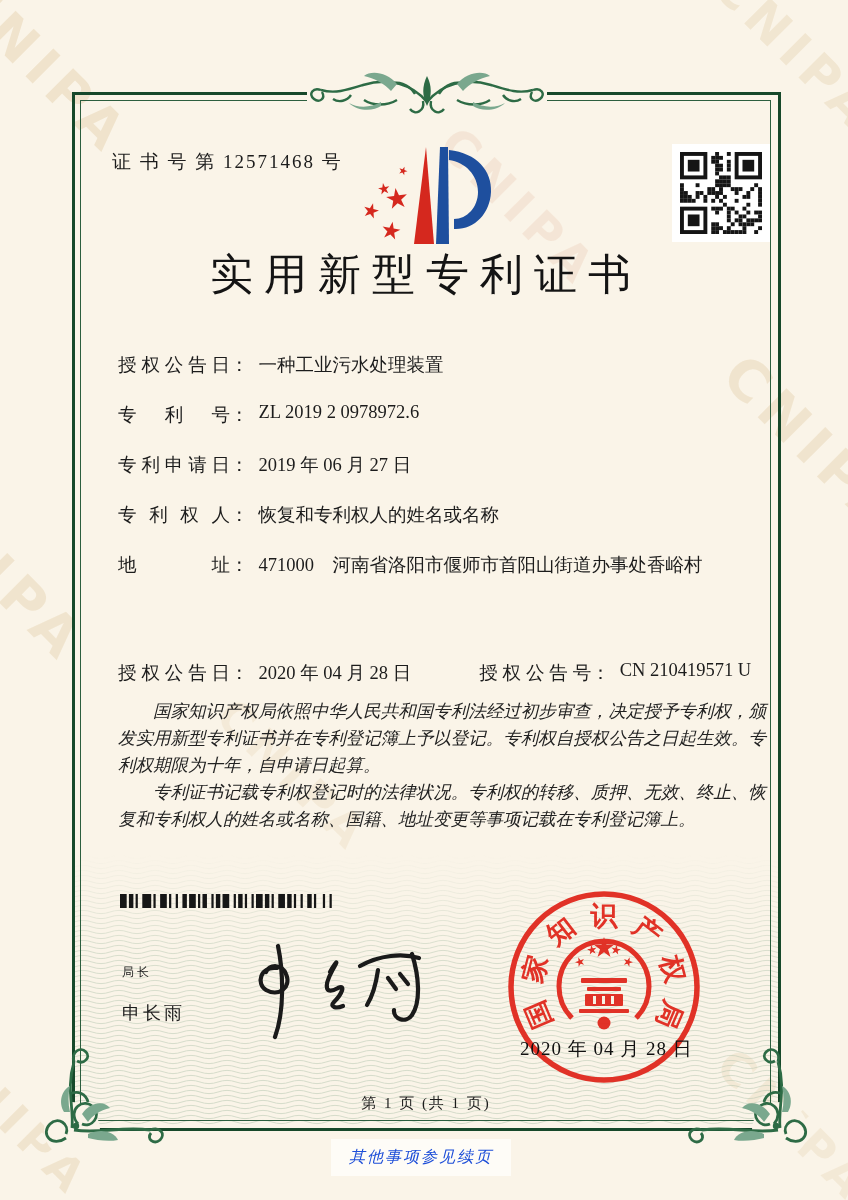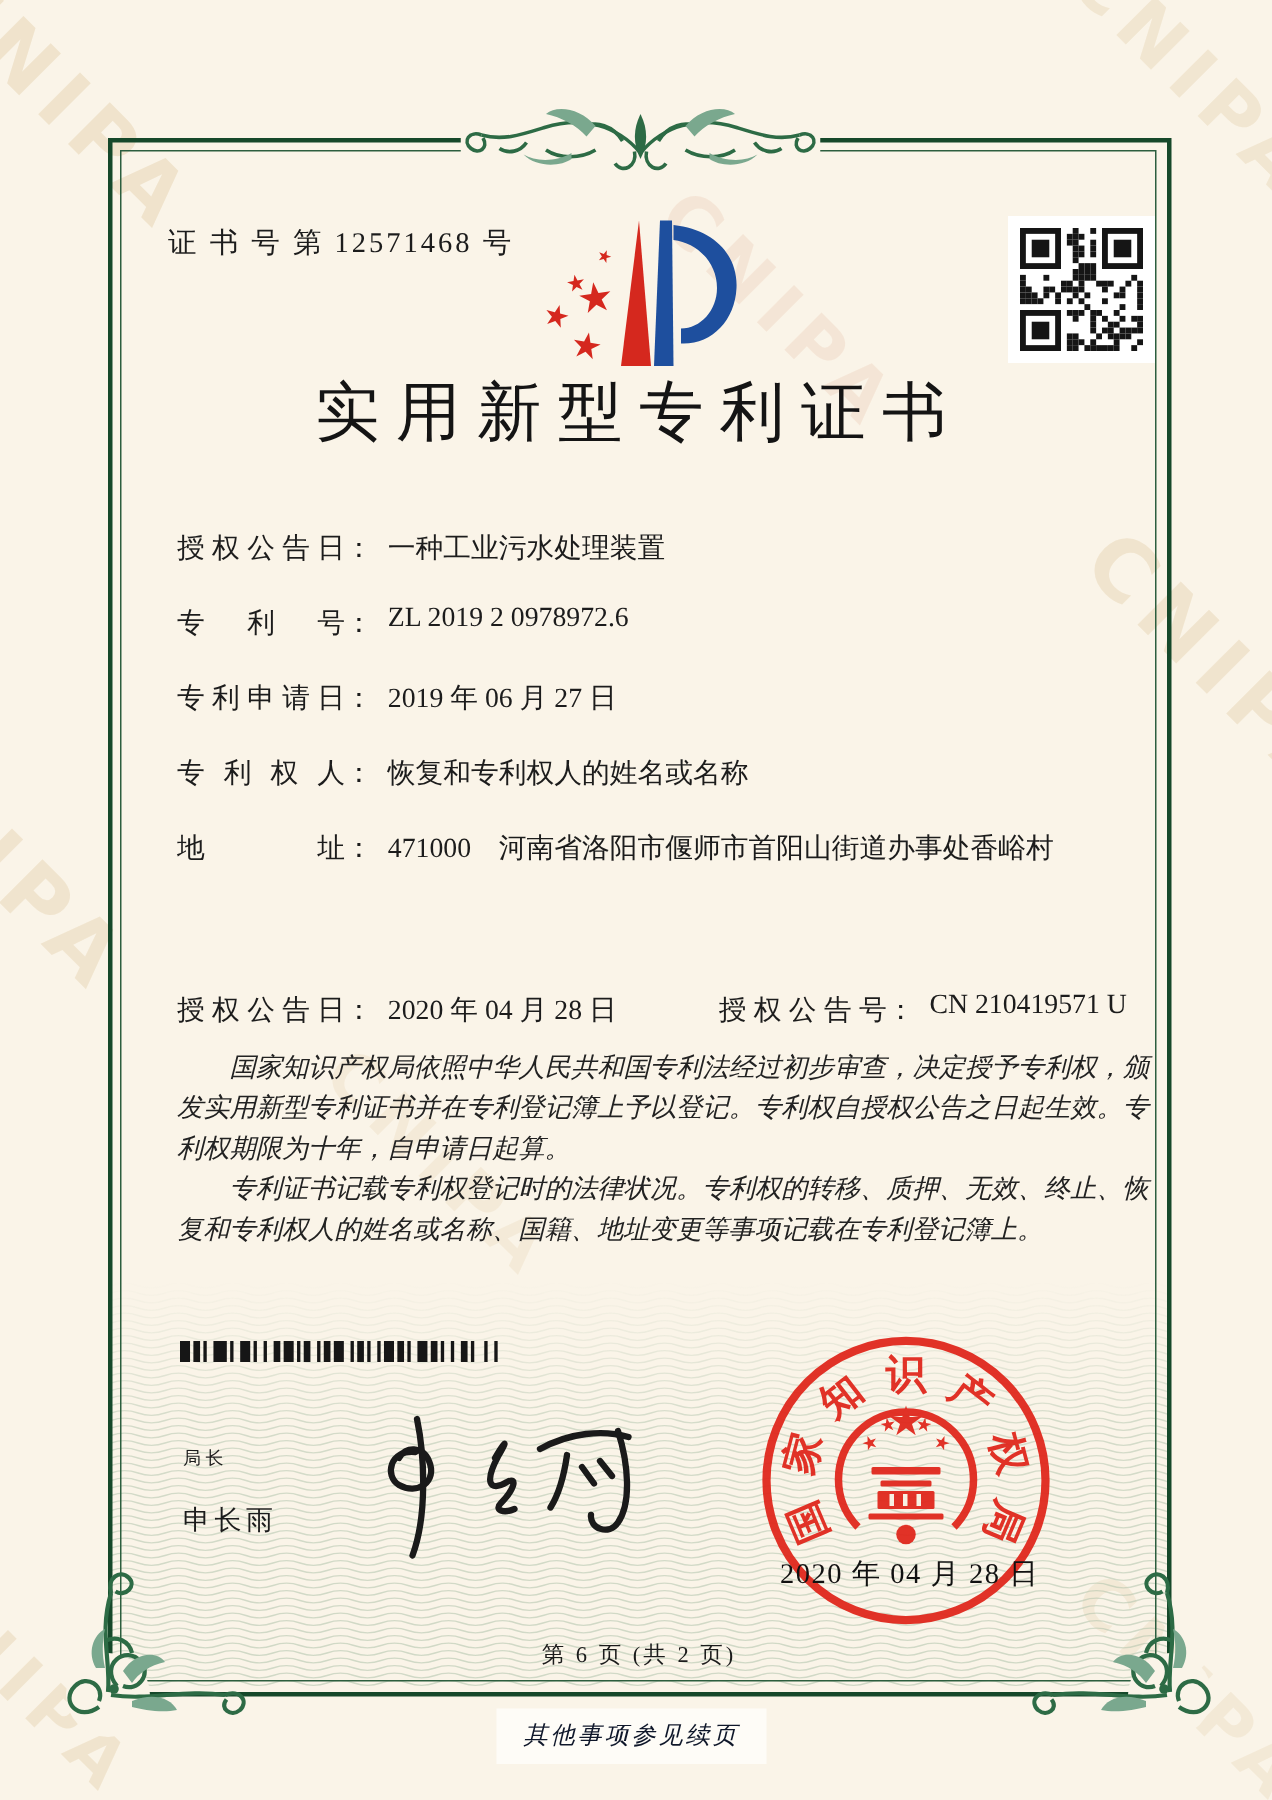--- a/index.html
+++ b/index.html
@@ -48,21 +48,21 @@
   .barcode{position:absolute;left:120px;top:894px;}
   .signer-title{position:absolute;left:122px;top:964px;font-size:12px;letter-spacing:3px;}
   .signer-name{position:absolute;left:122px;top:1001px;font-size:18px;letter-spacing:3px;}
   .signature{position:absolute;left:242px;top:940px;}
   .seal{position:absolute;left:505px;top:888px;opacity:.93;}
   .seal text{font-size:27px;font-weight:bold;font-family:"Liberation Serif",serif;}
   .seal-date{position:absolute;left:520px;top:1036px;font-size:19px;color:#111;letter-spacing:1px;white-space:nowrap;}
   .page-indicator{position:absolute;left:72px;top:1094px;width:708px;text-align:center;
                   font-size:15px;letter-spacing:2px;}
   .note-box{position:absolute;left:331px;top:1139px;background:#fefcf7;padding:8px 18px;}
-  .note-text{font-size:16px;font-style:italic;color:#0f172a;letter-spacing:2px;}
+  .note-text{font-size:16px;font-style:italic;color:#1d4ed8;letter-spacing:2px;}
   .corner{position:absolute;}
   .orn-top{position:absolute;left:307px;top:64px;}
 </style>
 </head>
 <body>
 
 <div class="page">
 
   <span class="wm wm1">CNIPA</span>
   <span class="wm wm2">CNIPA</span>
@@ -392,19 +392,19 @@
       <rect x="80" y="106" width="38" height="12" rx="1"></rect>
       <rect x="74" y="121" width="50" height="4" rx="1"></rect>
       <rect x="88" y="108" width="3" height="8" fill="#f8f2e4"></rect>
       <rect x="97" y="108" width="3" height="8" fill="#f8f2e4"></rect>
       <rect x="106" y="108" width="3" height="8" fill="#f8f2e4"></rect>
     </g>
   </svg>
 
   <div class="seal-date">2020 年 04 月 28 日</div>
 
-  <div class="page-indicator">第 6 页 (共 2 页)</div>
+  <div class="page-indicator">第 1 页 (共 1 页)</div>
 
   <div class="note-box">
     <span class="note-text">其他事项参见续页</span>
   </div>
 
 </div>
 
 </body></html>

